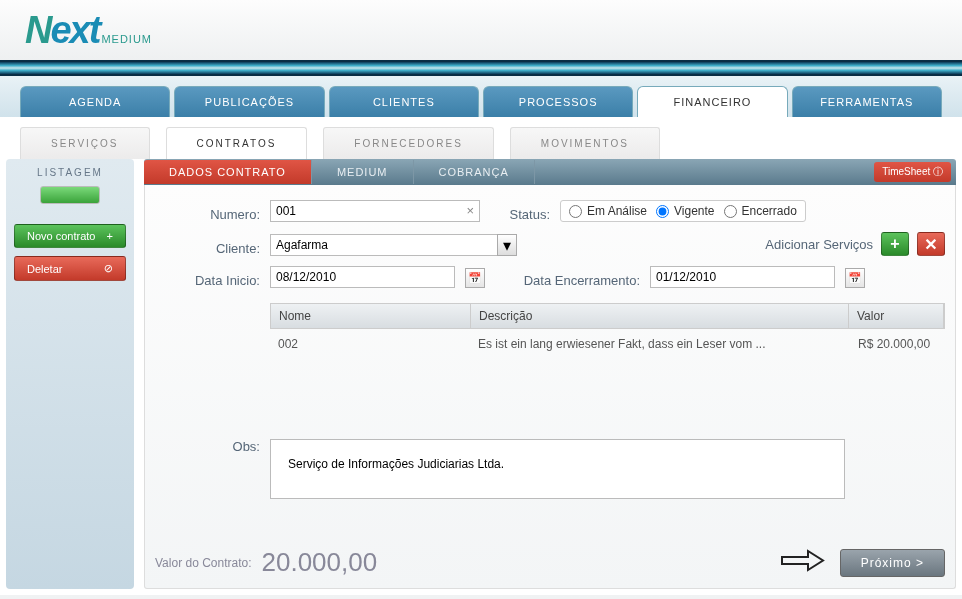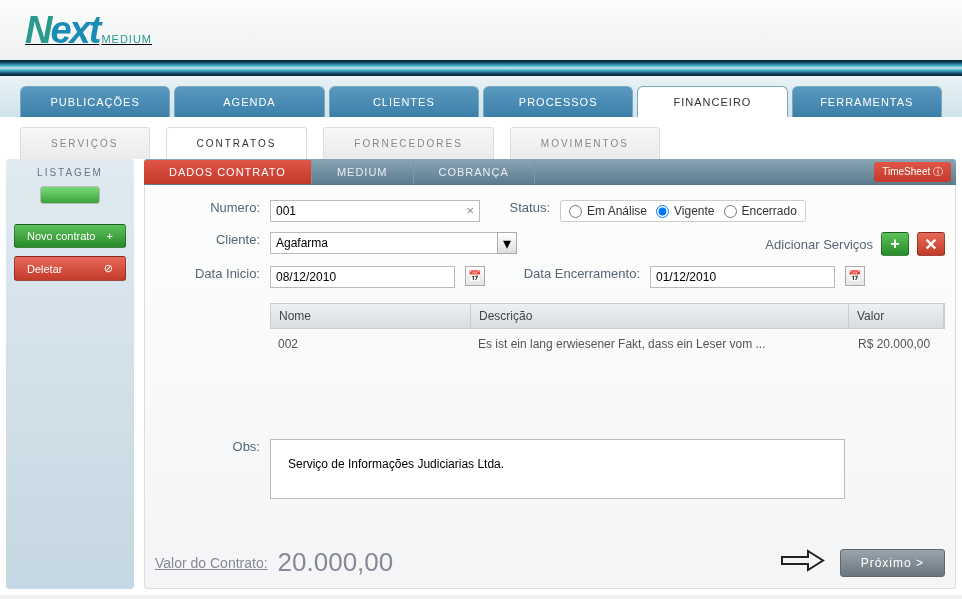--- a/index.html
+++ b/index.html
@@ -1,20 +1,20 @@
 <!DOCTYPE html>
 <html><head>
 <meta charset="utf-8">
 <style>
 * { margin: 0; padding: 0; box-sizing: border-box; font-family: Arial, sans-serif; }
 body { background: #fff; }
 
 .app { width: 962px; height: 599px; background: linear-gradient(#fcfcfc, #f0f2f3); position: relative; }
 
-.header { height: 60px; background: linear-gradient(#fdfdfd, #eef0f1); padding: 5px 25px; display: flex; align-items: center; text-decoration: underline; }
+.header { height: 60px; background: linear-gradient(#fdfdfd, #eef0f1); padding: 5px 25px; display: flex; align-items: center; }
 .logo-n { font-size: 38px; font-weight: bold; font-style: italic; color: #2a9a8e; letter-spacing: -2px; }
 .logo-ext { font-size: 38px; font-weight: bold; font-style: italic; color: #1a8cb5; letter-spacing: -2px; }
 .logo-med { font-size: 11px; color: #2a9a8e; margin-left: 2px; letter-spacing: 1px; }
 
 .ribbon { height: 16px; background: linear-gradient(#0c3a58, #3faec9 30%, #c8e6ec 50%, #3faec9 70%, #0c3a58); border-top: 2px solid #0a2d44; border-bottom: 2px solid #0a2d44; }
 
 .main-tabs { display: flex; gap: 4px; padding: 10px 20px 0; background: linear-gradient(#e9f2f6, #d0e2eb); }
 .main-tab { flex: 1; padding: 9px 0; text-align: center; font-size: 11px; letter-spacing: 1px; color: #fff; background: linear-gradient(#5a99c0, #3b7fa8); border-radius: 6px 6px 0 0; cursor: pointer; border: 1px solid #7ab; border-bottom: none; }
 .main-tab.active { background: #fff; color: #333; }
 
@@ -32,21 +32,21 @@
 .deletar-btn { background: linear-gradient(#e86a5a, #c33a2a); }
 
 .panel { flex: 1; display: flex; flex-direction: column; }
 .panel-tabs { display: flex; align-items: center; background: linear-gradient(#8aa6b5, #5a7a8c); border-radius: 3px 3px 0 0; height: 26px; }
 .ptab { padding: 6px 25px; font-size: 11px; color: #e8eef2; letter-spacing: 1px; border-right: 1px solid #7d97a6; cursor: pointer; }
 .ptab.active { background: linear-gradient(#e05545, #c33a2a); color: #fff; border-radius: 3px 0 0 0; }
 .timesheet { margin-left: auto; margin-right: 5px; background: linear-gradient(#e05545, #c33a2a); color: #fff; font-size: 10px; padding: 3px 8px; border-radius: 3px; cursor: pointer; }
 
 .form-area { flex: 1; padding: 15px 10px 10px 10px; background: linear-gradient(#fdfdfd, #f3f5f6); border: 1px solid #ddd; border-top: none; border-radius: 0 0 3px 3px; display: flex; flex-direction: column; }
 
-.row { display: flex; align-items: flex-start; margin-bottom: 10px; gap: 10px; }
+.row { display: flex; align-items: flex-end; margin-bottom: 10px; gap: 10px; }
 .lbl { color: #556677; font-size: 13px; text-align: right; width: 105px; }
 .inp { border: 1px solid #bbb; padding: 3px 5px; font-size: 12px; height: 22px; background: #fff; }
 .clear-x { position: absolute; right: 6px; top: 3px; color: #888; cursor: pointer; font-size: 13px; }
 .cal-icon { width: 20px; height: 20px; border: 1px solid #aaa; background: linear-gradient(#fff, #e5e5e5); display: flex; align-items: center; justify-content: center; cursor: pointer; font-size: 11px; }
 .dd-btn { width: 20px; height: 22px; border: 1px solid #aaa; background: linear-gradient(#fff, #ddd); display:flex; align-items:center; justify-content:center; cursor:pointer; margin-left:-1px; }
 .radio-grp { border: 1px solid #ccc; padding: 3px 8px; display: flex; gap: 9px; font-size: 12px; border-radius: 3px; background: #fff; }
 .radio-grp label { display: flex; align-items: center; gap: 5px; color: #333; }
 .icon-btn { width: 28px; height: 24px; border-radius: 3px; display: flex; align-items: center; justify-content: center; color: #fff; font-size: 16px; font-weight: bold; cursor: pointer; border: 1px solid rgba(0,0,0,.3); }
 .add-btn { background: linear-gradient(#5cc35c, #2a8a2a); }
 .del-btn { background: linear-gradient(#e86a5a, #c33a2a); }
@@ -55,40 +55,40 @@
 .table-hdr div { padding: 5px 8px; border-right: 1px solid #ccc; }
 .table-row { display: flex; font-size: 12px; color: #555; padding: 6px 0; }
 .table-row div { padding: 2px 8px; }
 .col-nome { width: 200px; }
 .col-desc { width: 300px; flex:1; }
 .col-valor { width: 95px; }
 
 .obs-area { width: 575px; height: 60px; border: 1px solid #bbb; padding: 17px; font-size: 12px; font-family: inherit; resize: none; }
 
 .footer-row { display: flex; align-items: center; margin-top: auto; padding-top: 15px; }
-.valor-lbl { color: #889; font-size: 14px; text-decoration: underline; }
+.valor-lbl { color: #889; font-size: 12px; }
 .valor-amt { color: #889; font-size: 26px; margin-left: 10px; }
 .arrow-icon { margin-left: auto; margin-right: 15px; }
 .proximo-btn { background: linear-gradient(#9aa4ac, #6a767f); color: #fff; padding: 6px 20px; font-size: 12px; border-radius: 3px; cursor: pointer; border: 1px solid #666; letter-spacing: 1px; }
 </style>
 </head>
 <body>
 
 <div class="app">
   <div class="header">
     <span>
       <span class="logo-n">N</span><span class="logo-ext">ext</span><span class="logo-med">MEDIUM</span>
     </span>
   </div>
 
   <div class="ribbon"></div>
 
   <div class="main-tabs">
+    <div class="main-tab">AGENDA</div>
     <div class="main-tab">PUBLICAÇÕES</div>
-    <div class="main-tab">AGENDA</div>
     <div class="main-tab">CLIENTES</div>
     <div class="main-tab">PROCESSOS</div>
     <div class="main-tab active">FINANCEIRO</div>
     <div class="main-tab">FERRAMENTAS</div>
   </div>
 
   <div class="sub-tabs">
     <div class="sub-tab">SERVIÇOS</div>
     <div class="sub-tab active">CONTRATOS</div>
     <div class="sub-tab">FORNECEDORES</div>

